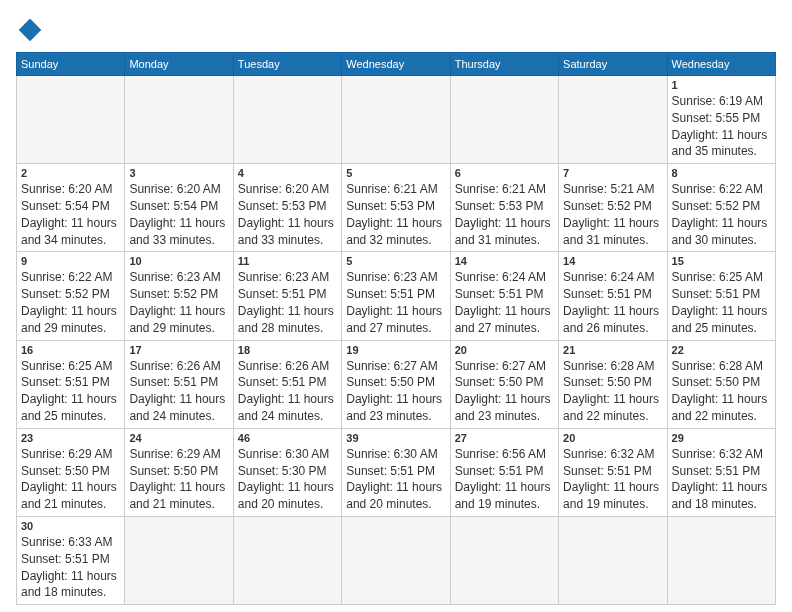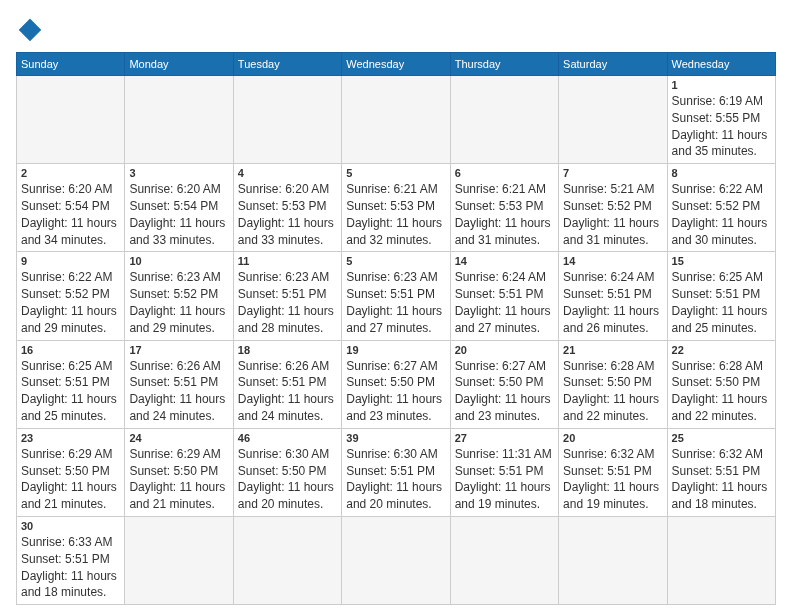--- a/index.html
+++ b/index.html
@@ -314,47 +314,47 @@
           <td>
             <span class="day-num">24</span>
             <div class="day-info">Sunrise: 6:29 AM
 Sunset: 5:50 PM
 Daylight: 11 hours
 and 21 minutes.</div>
           </td>
           <td>
             <span class="day-num">46</span>
             <div class="day-info">Sunrise: 6:30 AM
-Sunset: 5:50 PM
+Sunset: 5:30 PM
 Daylight: 11 hours
 and 20 minutes.</div>
           </td>
           <td>
             <span class="day-num">39</span>
             <div class="day-info">Sunrise: 6:30 AM
 Sunset: 5:51 PM
 Daylight: 11 hours
 and 20 minutes.</div>
           </td>
           <td>
             <span class="day-num">27</span>
-            <div class="day-info">Sunrise: 11:31 AM
+            <div class="day-info">Sunrise: 6:56 AM
 Sunset: 5:51 PM
 Daylight: 11 hours
 and 19 minutes.</div>
           </td>
           <td>
             <span class="day-num">20</span>
             <div class="day-info">Sunrise: 6:32 AM
 Sunset: 5:51 PM
 Daylight: 11 hours
 and 19 minutes.</div>
           </td>
           <td>
-            <span class="day-num">25</span>
+            <span class="day-num">29</span>
             <div class="day-info">Sunrise: 6:32 AM
 Sunset: 5:51 PM
 Daylight: 11 hours
 and 18 minutes.</div>
           </td>
         </tr>
         <tr>
           <td class="last-row">
             <span class="day-num">30</span>
             <div class="day-info">Sunrise: 6:33 AM

